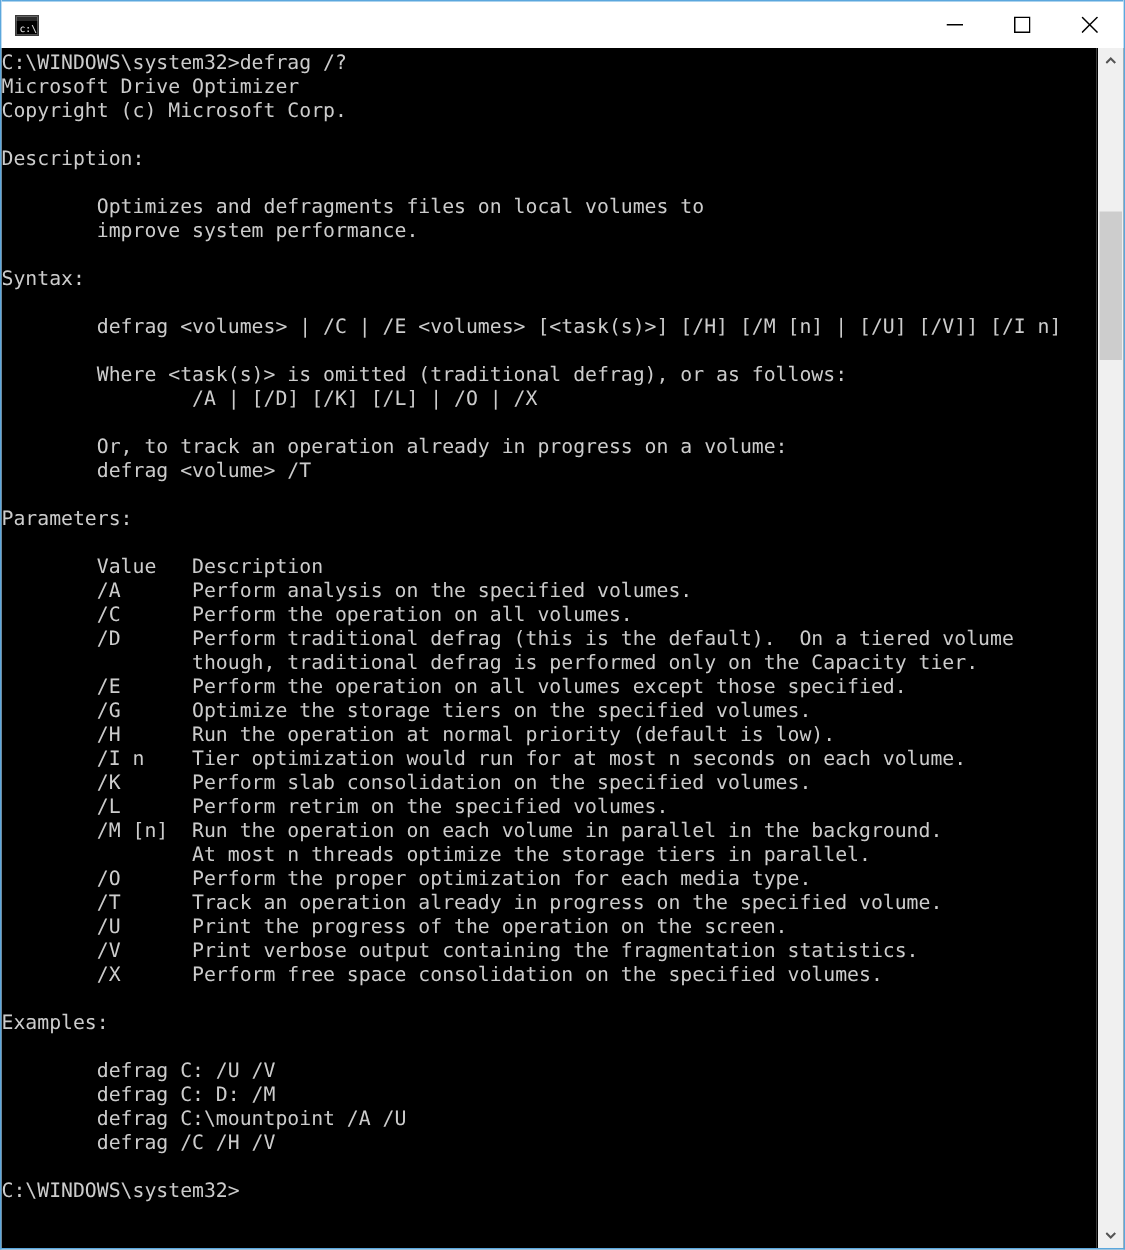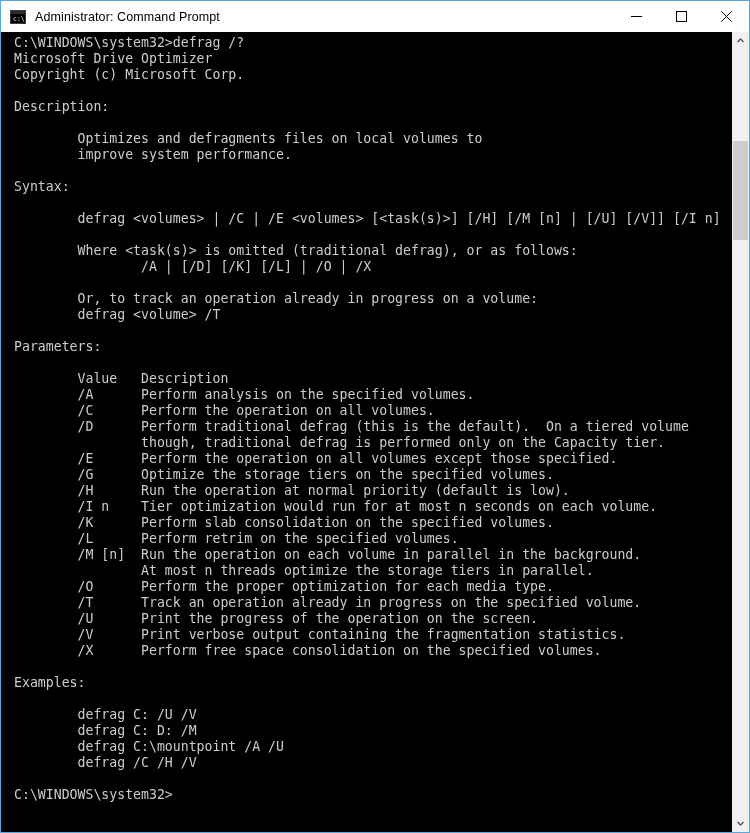--- a/index.html
+++ b/index.html
@@ -82,21 +82,21 @@
     overflow: hidden;
   }
   .console-text {
     flex: 1 1 auto;
     background: #000000;
     color: #cccccc;
     font-family: "DejaVu Sans Mono", "Liberation Mono", monospace;
     font-size: 13.2px;
     line-height: 16px;
     white-space: pre;
-    padding: 3px 0 0 13px;
+    padding: 3px 0 0 0;
     overflow: hidden;
     letter-spacing: 0px;
     -webkit-font-smoothing: none;
   }
   .console-text .line {
     height: 16px;
     white-space: pre;
   }
 
   
@@ -145,21 +145,20 @@
 
     <span class="title-icon">
       <svg width="16" height="16" viewBox="0 0 16 16" xmlns="http://www.w3.org/2000/svg">
         <rect x="0.5" y="1.5" width="15" height="13" fill="#ffffff" stroke="#3a3a3a" stroke-width="1"></rect>
         <rect x="1" y="2" width="14" height="3" fill="#2b2b2b"></rect>
         <rect x="1" y="5" width="14" height="9" fill="#000000"></rect>
         <text x="3" y="12" font-family="DejaVu Sans Mono, monospace" font-size="6.5" fill="#e8e8e8">c:\</text>
       </svg>
     </span>
 
-    <span class="title-text">Administrator: Command Prompt</span>
 
     <span class="title-spacer"></span>
 
     <div class="win-buttons">
       <button class="win-btn" title="Minimize">
         <svg width="11" height="11" viewBox="0 0 11 11">
           <line x1="0" y1="5.5" x2="11" y2="5.5" stroke="#000000" stroke-width="1"></line>
         </svg>
       </button>
       <button class="win-btn" title="Maximize">

